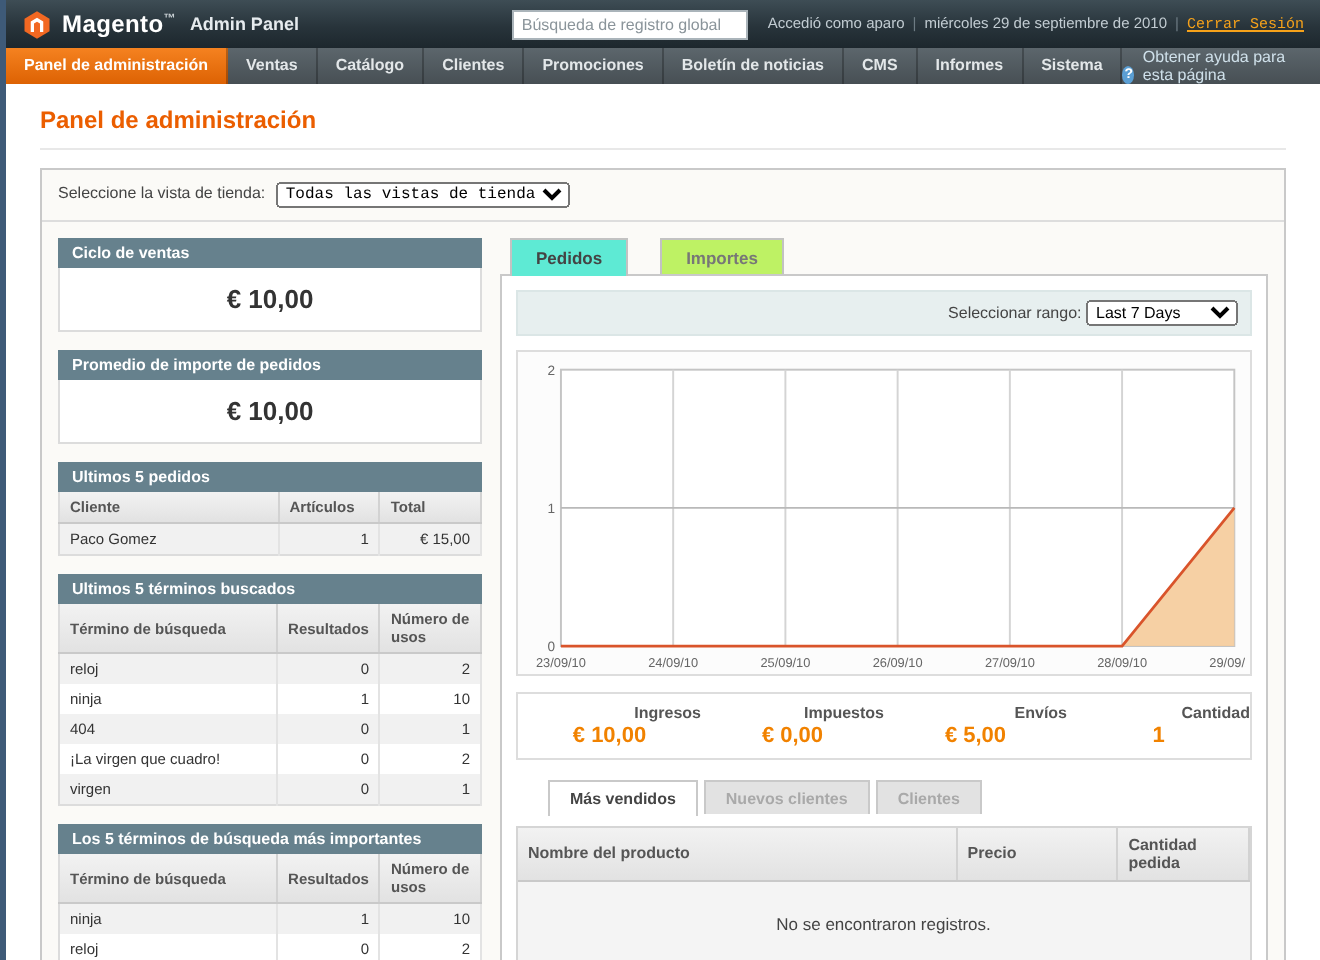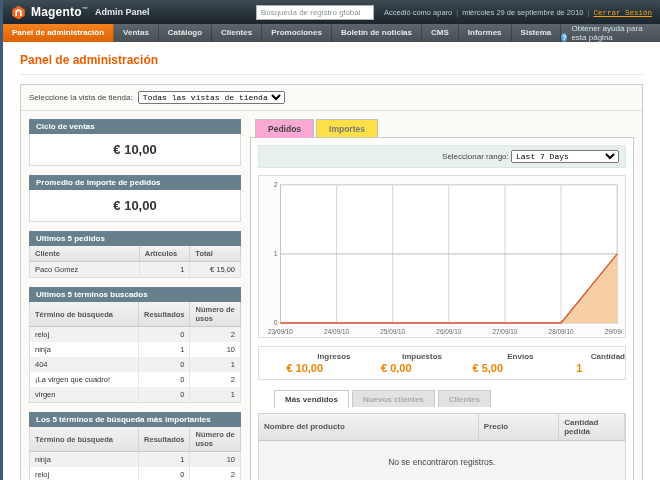--- a/index.html
+++ b/index.html
@@ -58,26 +58,26 @@
                  font-weight: bold; text-align: left; padding: 3px 5px;
                  border-right: 1px solid #d2d2d2; border-bottom: 1px solid #c9c9c9; }
   .widget td { padding: 3px 5px; border-right: 1px solid #e3e3e3; color: #333; }
   .widget tbody tr:nth-child(odd) { background: #f1f1f1; }
   td.num, th.num { text-align: right; }
 
   
   .dash-tabs { display: flex; gap: 2px; padding-left: 5px; position: relative; z-index: 2; }
   .dtab { font-size: 8.5px; font-weight: bold; padding: 4px 12px 3px; cursor: pointer;
           border: 1px solid #c2c2c2; border-bottom: none; }
-  .dtab.active { background: #f9a8d4; color: #444; margin-bottom: -1px; padding-bottom: 4px; }
-  .dtab.inactive { background: #fde047; color: #777; }
+  .dtab.active { background: #5eead4; color: #444; margin-bottom: -1px; padding-bottom: 4px; }
+  .dtab.inactive { background: #bef264; color: #777; margin-left: 14px; }
   .panel { border: 1px solid #c9c9c9; background: #fff; padding-bottom: 6px; }
   .range-bar { margin: 7px; background: #e7efef; border: 1px solid #dbe6e6; padding: 4px 6px;
                text-align: right; font-size: 8px; color: #444; }
-  .range-bar select { font-size: 8px; width: 108px; font-family: Liberation Mono, monospace; }
+  .range-bar select { font-size: 8px; width: 76px; font-family: Liberation Sans, sans-serif; }
   .chart-wrap { margin: 2px 7px; border: 1px solid #ddd; background: #fcfcfc; padding: 3px 2px 0; }
   .chart-wrap svg { display: block; width: 100%; }
 
   .stats-box { margin: 8px 7px; border: 1px solid #ddd; background: #fff; display: flex;
                padding: 5px 0; }
   .stat { flex: 1; text-align: center; }
   .stat-label { font-size: 8px; font-weight: bold; color: #555; text-align: right; }
   .stat-value { font-size: 11px; font-weight: bold; color: #f18200; margin-top: 1px; }
 
   .bottom-tabs { display: flex; gap: 3px; margin: 10px 7px 0; position: relative; z-index: 2; padding-left: 16px; }

